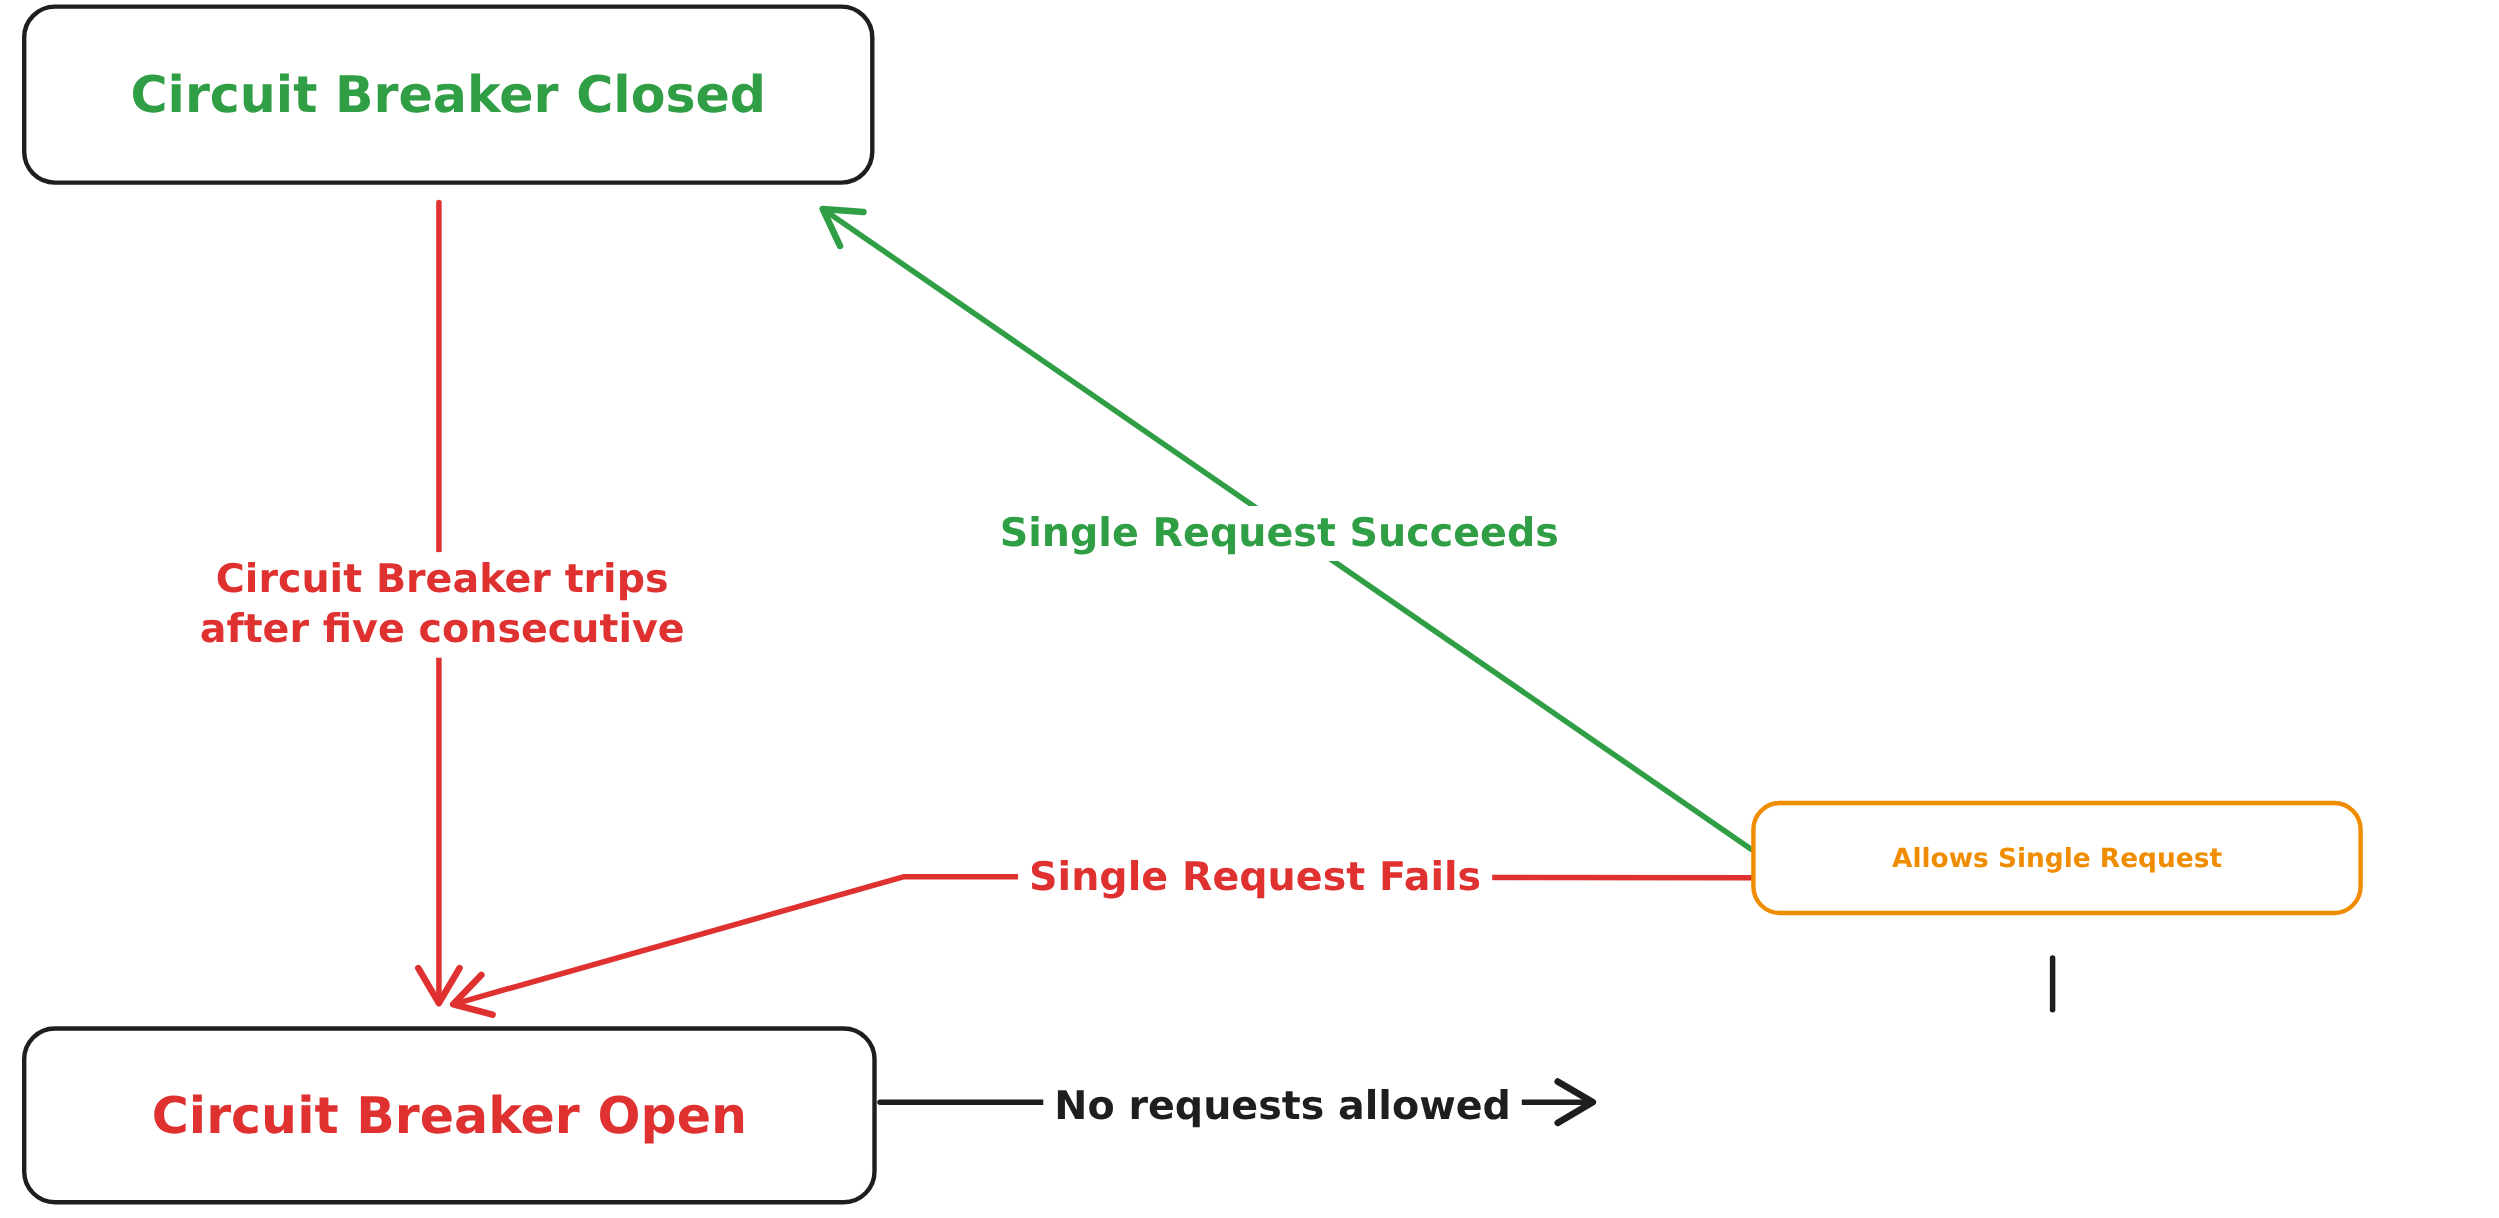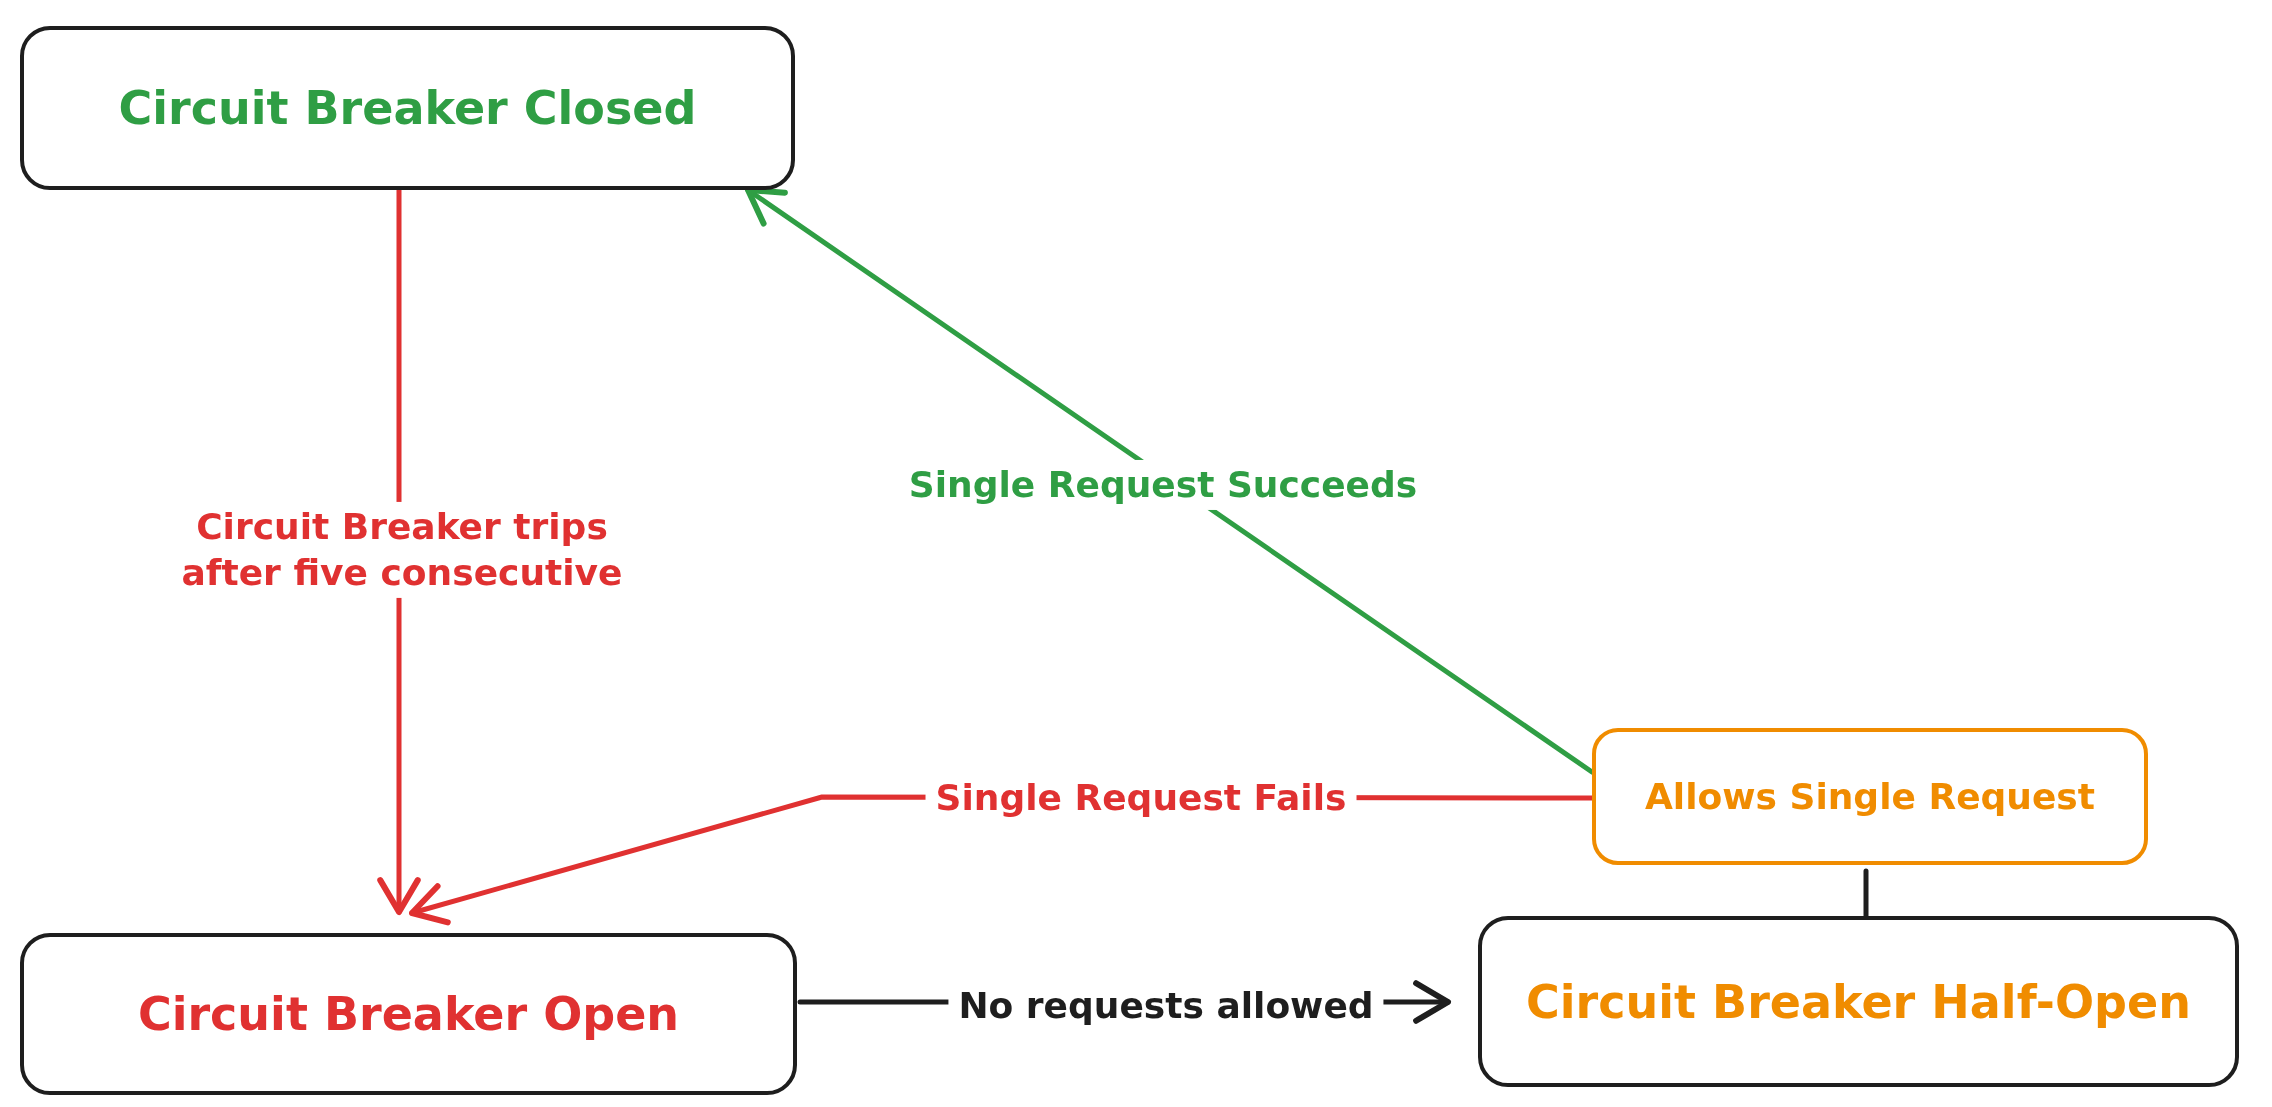--- a/index.html
+++ b/index.html
@@ -24,24 +24,24 @@
     border-radius: 30px;
     display: flex;
     align-items: center;
     justify-content: center;
     text-align: center;
     z-index: 2;
     box-sizing: border-box;
     font-weight: bold;
     white-space: nowrap;
   }
-  .node-closed   { left: 20px;   top: 26px;  width: 775px; height: 164px; font-size: 46px; }
+  .node-closed   { left: 20px;   top: 4px;  width: 775px; height: 164px; font-size: 46px; }
   .node-open     { left: 20px;   top: 920px; width: 777px; height: 162px; font-size: 46px; margin-top: 13px; }
   .node-halfopen { left: 1478px; top: 916px; width: 761px; height: 171px; font-size: 46px; }
-  .node-allows   { left: 1592px; top: 728px; width: 556px; height: 137px; font-size: 36px; border-radius: 26px; }
+  .node-allows   { left: 1592px; top: 728px; width: 556px; height: 104px; font-size: 24px; border-radius: 26px; }
   .edge-label {
     position: absolute;
     transform: translate(-50%, -50%);
     background: #ffffff;
     text-align: center;
     z-index: 3;
     font-weight: bold;
     font-size: 36px;
     line-height: 1.28;
     padding: 2px 10px;
@@ -82,23 +82,20 @@
   </svg>
 
   <div class="node node-closed">
     <span style="color: rgb(47, 158, 68);">Circuit Breaker Closed</span>
   </div>
 
   <div class="node node-open">
     <span style="color: rgb(224, 49, 49);">Circuit Breaker Open</span>
   </div>
 
-  <div class="node node-halfopen">
-    <span style="color: rgb(240, 140, 0);">Circuit Breaker Half-Open</span>
-  </div>
 
   <div class="node node-allows" style="border-color: rgb(240, 140, 0);">
     <span style="color: rgb(240, 140, 0);">Allows Single Request</span>
   </div>
 
   <div class="edge-label label-trips" style="color: rgb(224, 49, 49); text-align: center;">
     <div>Circuit Breaker trips</div>
     <div>after five consecutive</div>
   </div>
 

